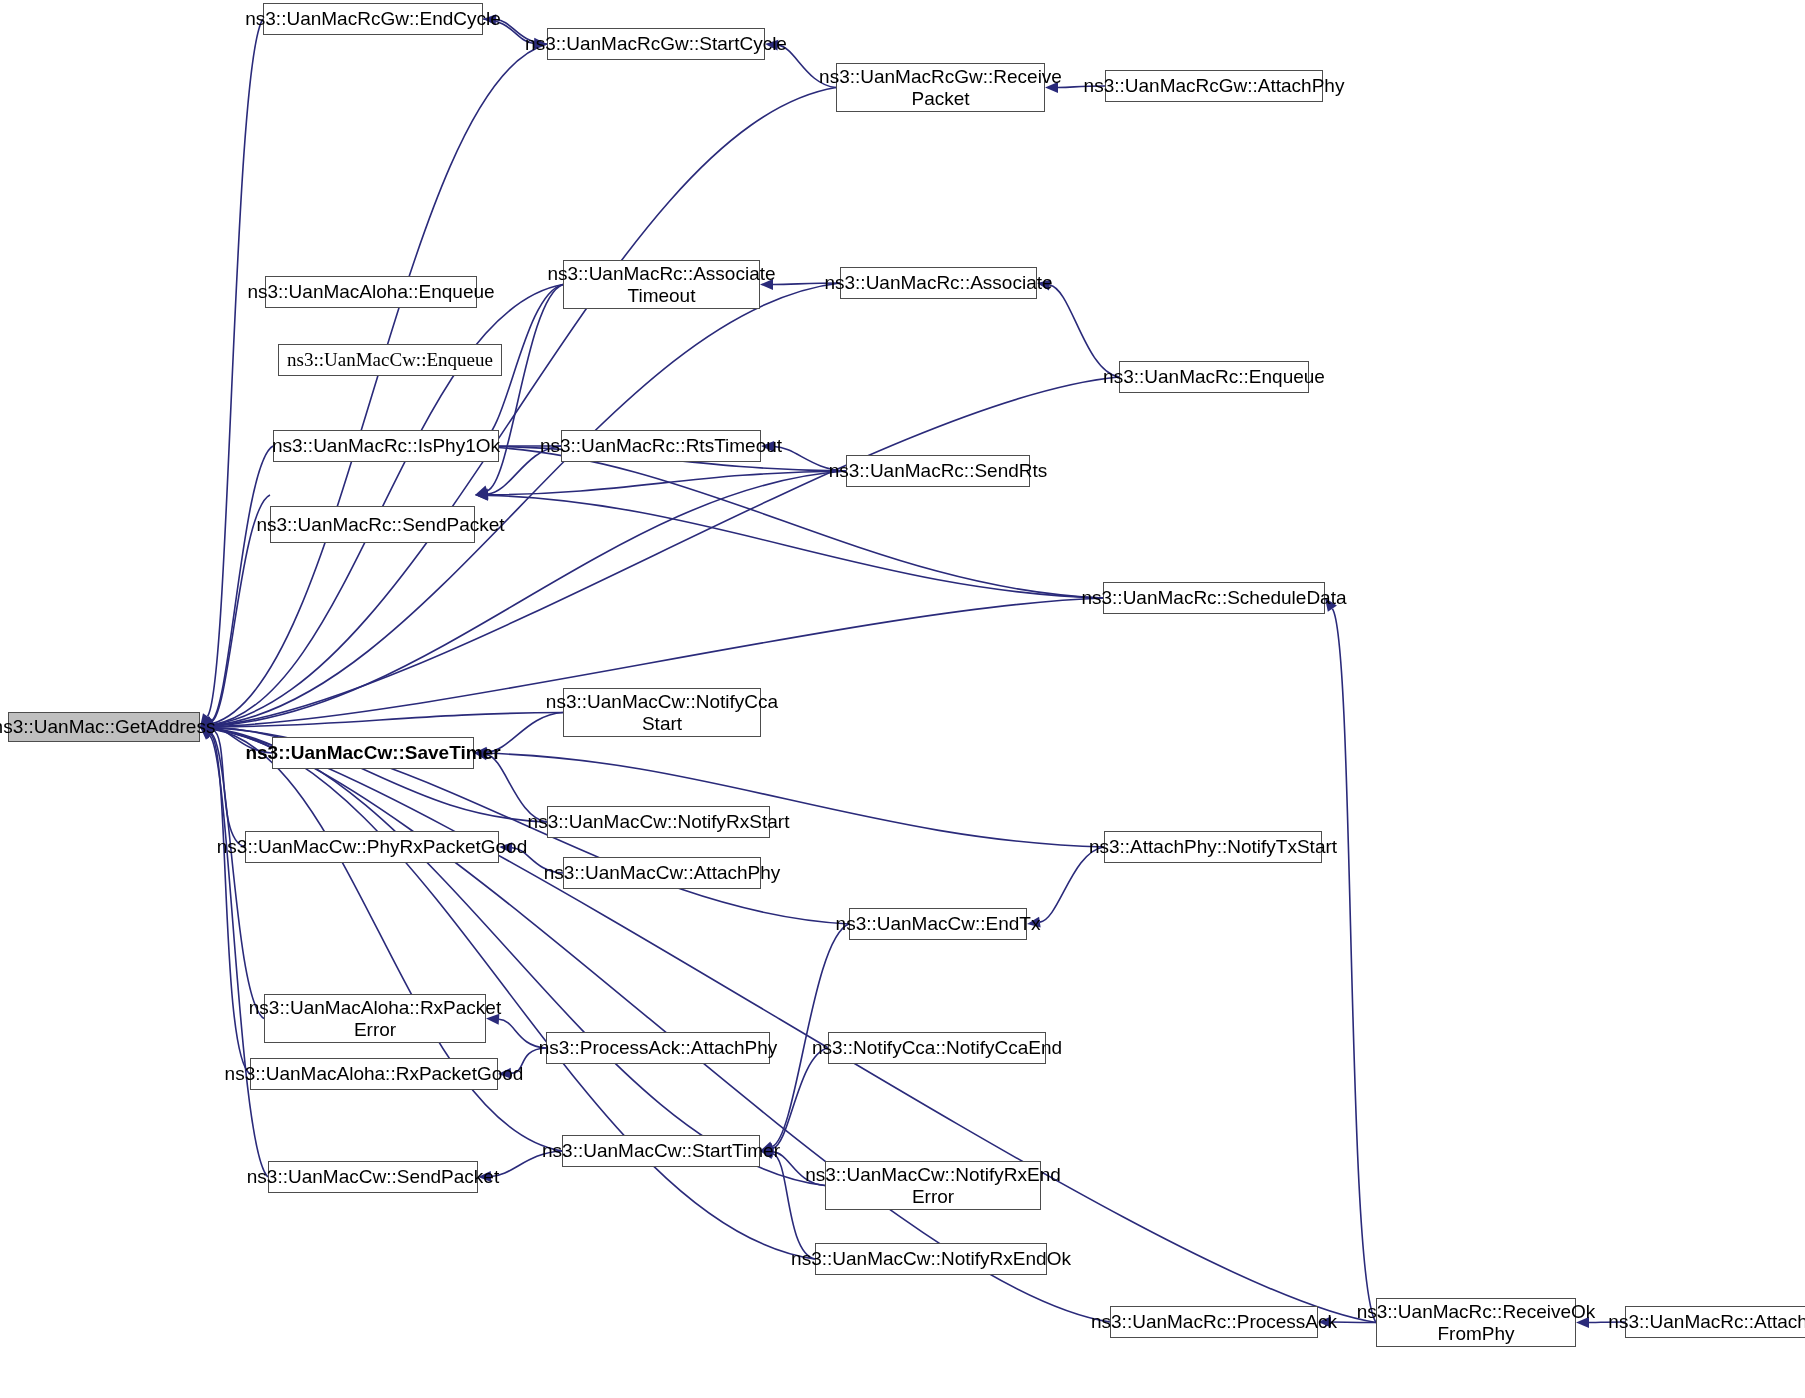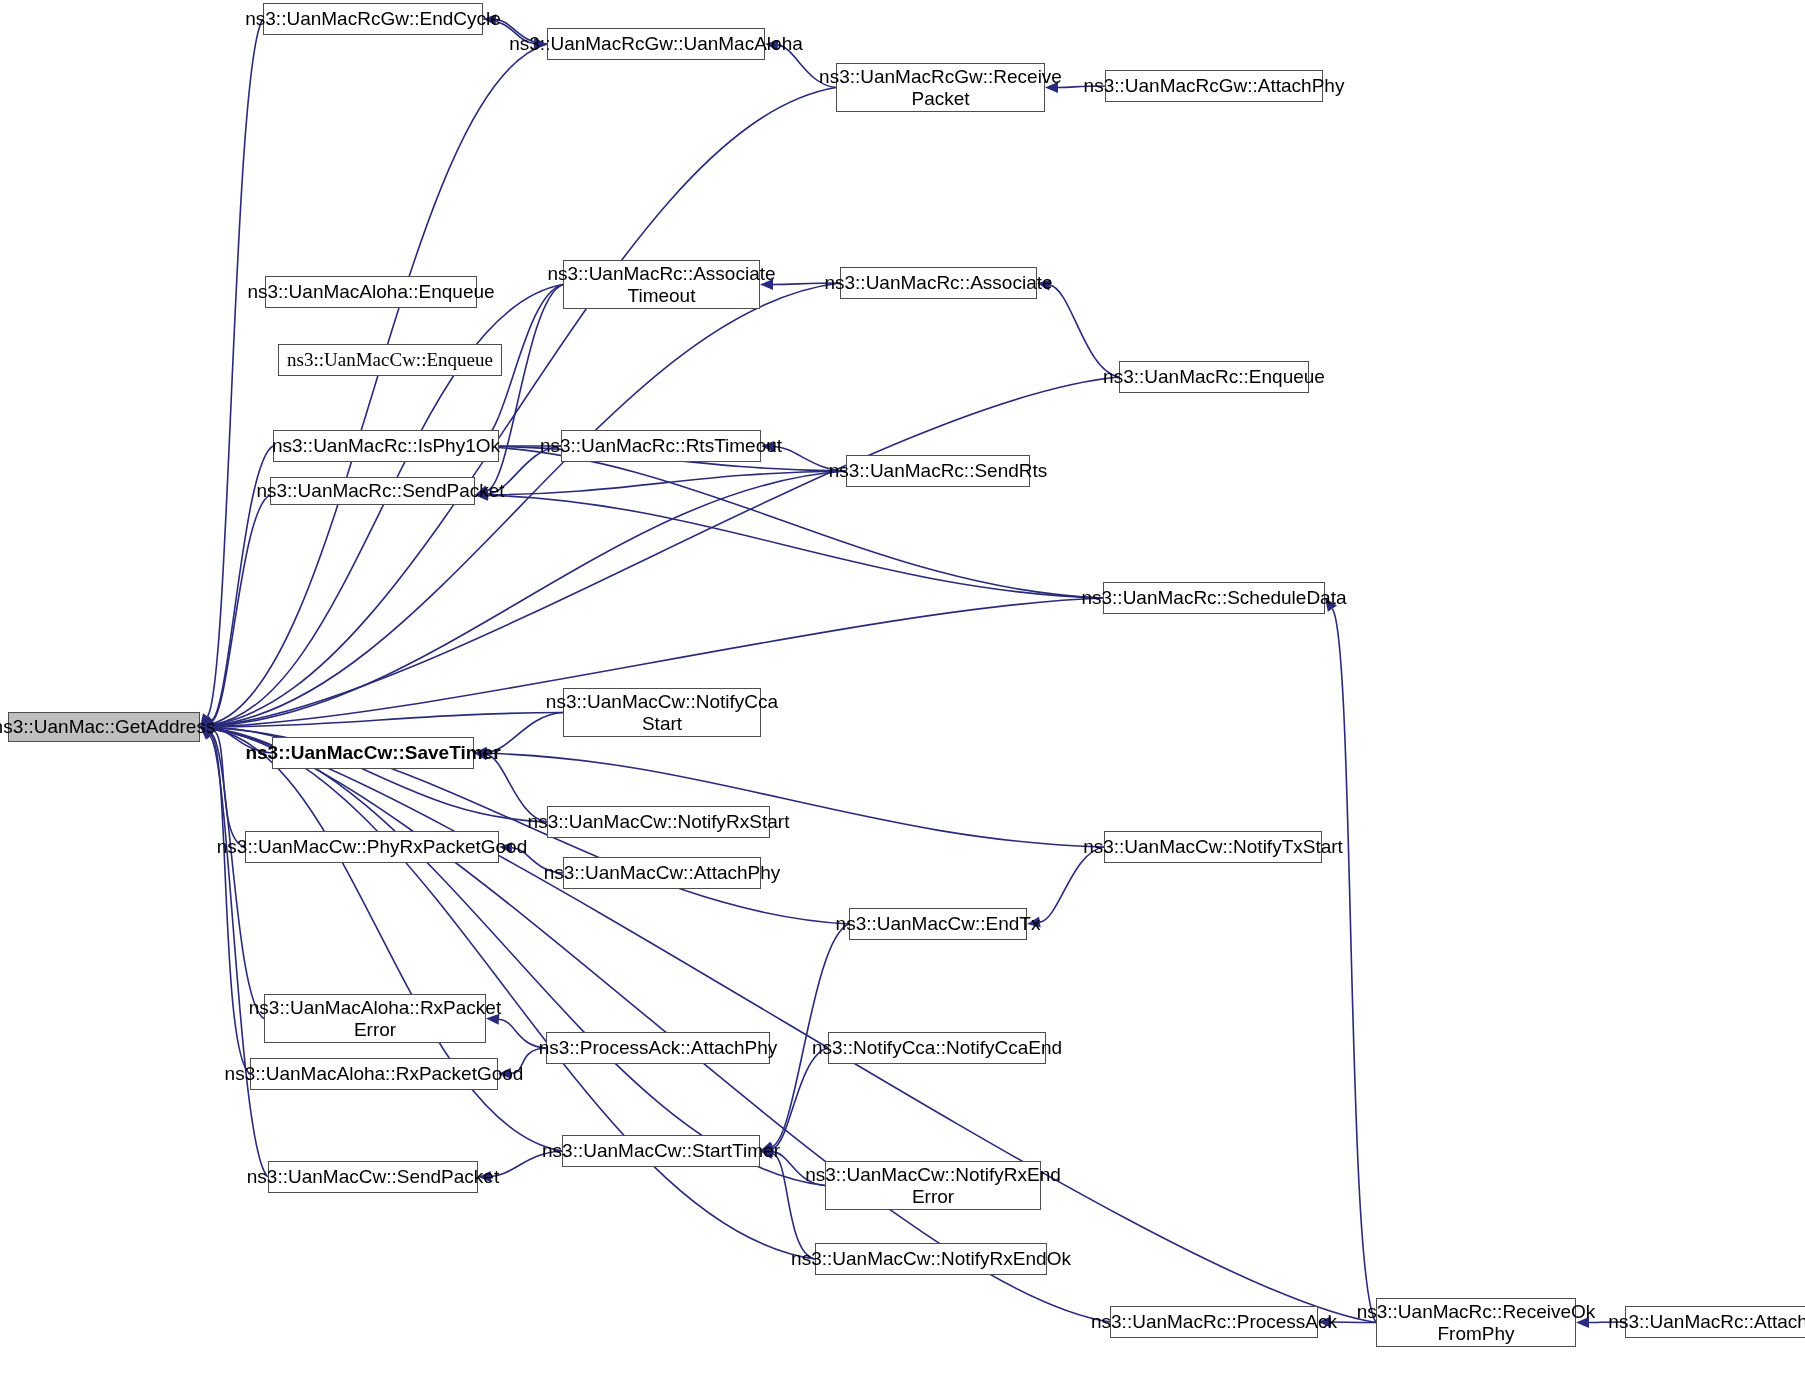--- a/index.html
+++ b/index.html
@@ -158,42 +158,42 @@
       <polygon class="arrowhead" points="1318,1322 1330.994493502755,1327.512997243502 1331.0054934972547,1316.513002743498"></polygon>
       <path class="edge" d="M 1376,1322.5 C 1346,1279.03 1355,641.47 1332.3839790552845,608.6993856511073"></path>
       <polygon class="arrowhead" points="1325,598 1327.8573158952006,611.8233767898814 1336.9106422153684,605.5753945123331"></polygon>
       <path class="edge" d="M 1376,1322.5 C 1146,1286.77 430,762.73 212.84591912144614,728.9955856096055"></path>
       <polygon class="arrowhead" points="200,727 212.00163290199765,734.430397545602 213.69020534089464,723.5607736736091"></polygon>
       <path class="edge" d="M 1625,1322 C 1595,1322.03 1606,1322.47 1588.9999935000048,1322.4870000065"></path>
       <polygon class="arrowhead" points="1576,1322.5 1589.0054934972547,1327.986997256502 1588.994493502755,1316.987002756498"></polygon>
     </svg>
   <div id="node-layer">
       <div class="node" style="left: 263px; top: 3px; width: 220px; height: 32px;">ns3::UanMacRcGw::EndCycle</div>
-      <div class="node" style="left: 547px; top: 28px; width: 218px; height: 32px;">ns3::UanMacRcGw::UanMacAloha</div>
+      <div class="node" style="left: 547px; top: 28px; width: 218px; height: 32px;">ns3::UanMacRcGw::StartCycle</div>
       <div class="node" style="left: 836px; top: 63px; width: 209px; height: 49px;">ns3::UanMacRcGw::Receive
 Packet</div>
       <div class="node" style="left: 1105px; top: 70px; width: 218px; height: 32px;">ns3::UanMacRcGw::AttachPhy</div>
       <div class="node" style="left: 265px; top: 276px; width: 212px; height: 32px;">ns3::UanMacAloha::Enqueue</div>
       <div class="node" style="left: 563px; top: 260px; width: 197px; height: 49px;">ns3::UanMacRc::Associate
 Timeout</div>
       <div class="node" style="left: 840px; top: 267px; width: 197px; height: 32px;">ns3::UanMacRc::Associate</div>
       <div class="node" style="left: 278px; top: 344px; width: 224px; height: 32px; font-family: Liberation Serif, serif;">ns3::UanMacCw::Enqueue</div>
       <div class="node" style="left: 1119px; top: 361px; width: 190px; height: 32px;">ns3::UanMacRc::Enqueue</div>
       <div class="node" style="left: 273px; top: 430px; width: 226px; height: 32px;">ns3::UanMacRc::IsPhy1Ok</div>
       <div class="node" style="left: 561px; top: 430px; width: 200px; height: 32px;">ns3::UanMacRc::RtsTimeout</div>
       <div class="node" style="left: 846px; top: 455px; width: 184px; height: 32px;">ns3::UanMacRc::SendRts</div>
-      <div class="node" style="left: 270px; top: 477px; width: 205px; height: 28px; padding-left: 21px;">ns3::UanMacRc::SendPacket</div>
+      <div class="node" style="left: 270px; top: 506px; width: 205px; height: 37px; padding-left: 21px;">ns3::UanMacRc::SendPacket</div>
       <div class="node" style="left: 1103px; top: 582px; width: 222px; height: 32px;">ns3::UanMacRc::ScheduleData</div>
       <div class="node" style="left: 563px; top: 688px; width: 198px; height: 49px;">ns3::UanMacCw::NotifyCca
 Start</div>
       <div class="node root" style="left: 8px; top: 712px; width: 192px; height: 30px;">ns3::UanMac::GetAddress</div>
       <div class="node" style="left: 272px; top: 737px; width: 202px; height: 32px; font-weight: bold;">ns3::UanMacCw::SaveTimer</div>
       <div class="node" style="left: 547px; top: 806px; width: 223px; height: 32px;">ns3::UanMacCw::NotifyRxStart</div>
       <div class="node" style="left: 245px; top: 831px; width: 254px; height: 32px;">ns3::UanMacCw::PhyRxPacketGood</div>
-      <div class="node" style="left: 1104px; top: 831px; width: 218px; height: 32px;">ns3::UanMacCw::NotifyTxStart</div>
+      <div class="node" style="left: 1104px; top: 831px; width: 218px; height: 32px;">ns3::AttachPhy::NotifyTxStart</div>
       <div class="node" style="left: 563px; top: 857px; width: 198px; height: 32px;">ns3::UanMacCw::AttachPhy</div>
       <div class="node" style="left: 849px; top: 908px; width: 178px; height: 32px;">ns3::UanMacCw::EndTx</div>
       <div class="node" style="left: 264px; top: 994px; width: 222px; height: 49px;">ns3::UanMacAloha::RxPacket
 Error</div>
       <div class="node" style="left: 546px; top: 1032px; width: 224px; height: 32px;">ns3::ProcessAck::AttachPhy</div>
       <div class="node" style="left: 828px; top: 1032px; width: 218px; height: 32px;">ns3::NotifyCca::NotifyCcaEnd</div>
       <div class="node" style="left: 250px; top: 1058px; width: 248px; height: 32px;">ns3::UanMacAloha::RxPacketGood</div>
       <div class="node" style="left: 562px; top: 1135px; width: 198px; height: 32px;">ns3::UanMacCw::StartTimer</div>
       <div class="node" style="left: 268px; top: 1161px; width: 210px; height: 32px;">ns3::UanMacCw::SendPacket</div>
       <div class="node" style="left: 825px; top: 1161px; width: 216px; height: 49px;">ns3::UanMacCw::NotifyRxEnd

